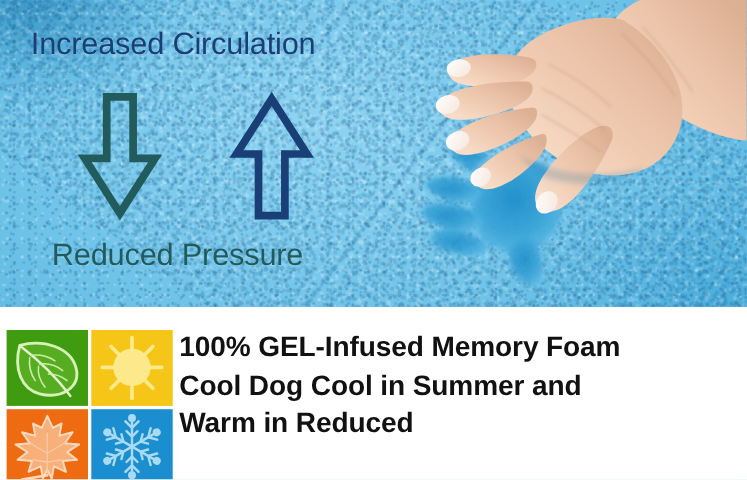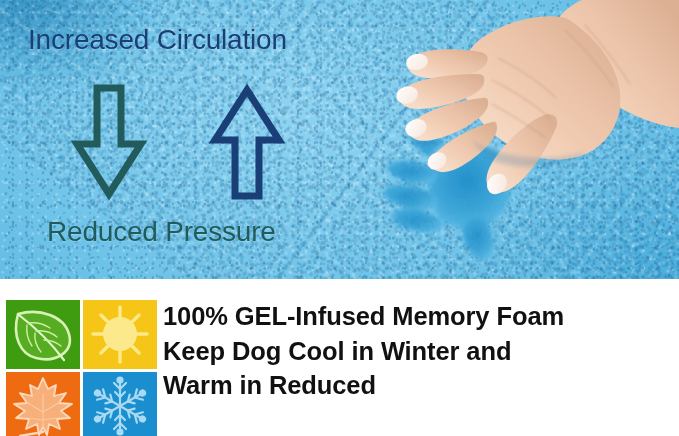--- a/index.html
+++ b/index.html
@@ -384,18 +384,18 @@
               <path d="M0 -17 L-6 -23 M0 -17 L6 -23 M0 -9 L-5 -14 M0 -9 L5 -14"></path>
               <circle cx="0" cy="-26" r="3.6" fill="#a8daf2" stroke="none"></circle>
             </g>
           </g>
         </svg>
       </div>
     </div>
 
     <div class="info-text">
       <span class="line">100% GEL-Infused Memory Foam</span>
-      <span class="line">Keep Dog Cool in Winter and</span>
+      <span class="line">Cool Dog Cool in Summer and</span>
       <span class="line">Warm in Reduced</span>
     </div>
   </div>
 
 </div>
 
 </body></html>

